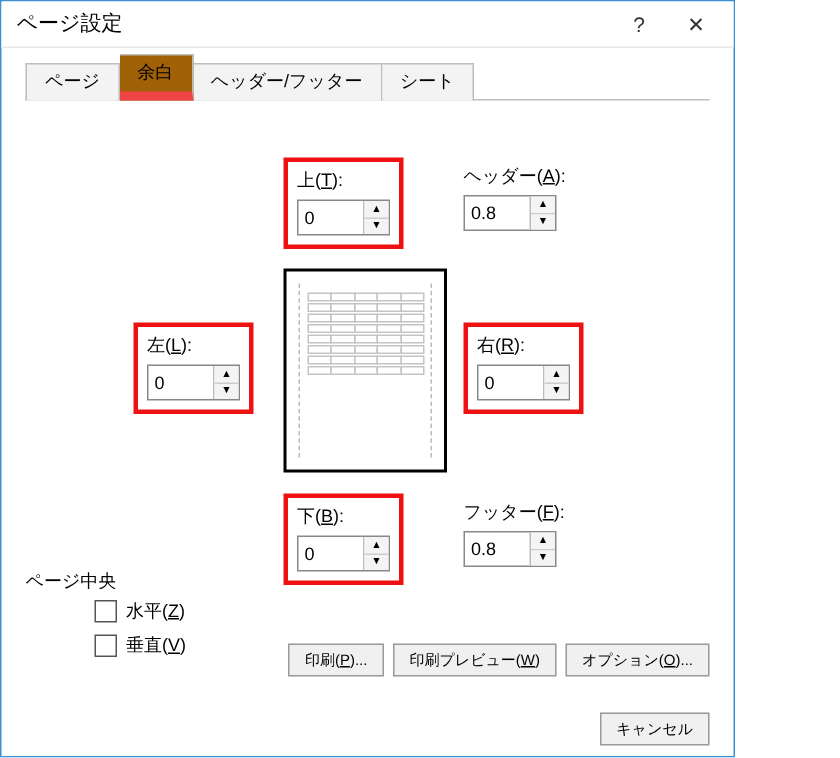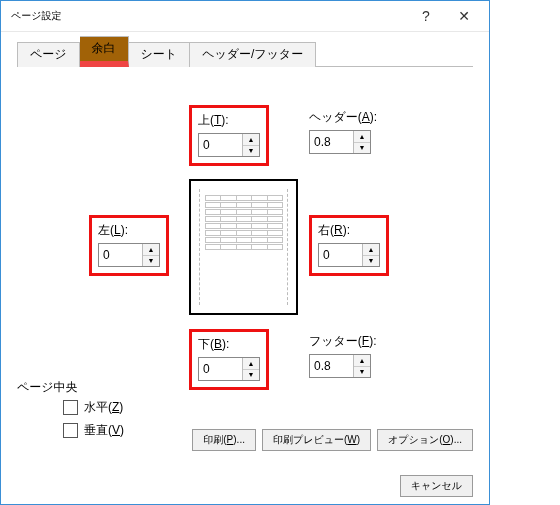--- a/index.html
+++ b/index.html
@@ -1,18 +1,18 @@
 <!DOCTYPE html>
 <html><head>
 <meta charset="utf-8">
 <style>
 html,body{margin:0;padding:0;font-family:"Meiryo UI","MS UI Gothic",sans-serif;font-size:12px;background:#fff;}
 .dialog{position:relative;box-sizing:border-box;width:490px;height:505px;margin:0 0 0 0;border:1px solid #3a8fd6;background:#fff;}
 .titlebar{display:flex;align-items:center;height:30px;padding:0 6px 0 10px;background:#fff;border-bottom:1px solid #e8e8e8;}
-.titlebar .title{flex:1;font-size:10px;}
+.titlebar .title{flex:1;font-size:14px;}
 .titlebar .tbtn{width:38px;height:26px;display:flex;align-items:center;justify-content:center;font-size:14px;color:#333;}
 .titlebar .tbtn.close{font-size:14px;}
 .body{position:relative;padding:10px 16px 0 16px;height:calc(100% - 30px);box-sizing:border-box;}
 .tabs{display:flex;align-items:flex-end;height:24px;border-bottom:1px solid #bdbdbd;margin-bottom:10px;}
 .tab{padding:3px 12px 4px;border:1px solid #bdbdbd;border-bottom:none;margin-right:0;margin-bottom:-1px;background:#f3f3f3;font-size:12px;}
 .tab + .tab{border-left:none;}
 .tab.active{background:#a16207;position:relative;z-index:2;border-bottom:6px solid #ef4444;}
 .content{position:relative;height:360px;}
 .grp{position:absolute;text-align:left;}
 .grp .lbl{margin-bottom:4px;white-space:nowrap;}
@@ -48,22 +48,22 @@
     <div class="title">ページ設定</div>
     <div class="tbtn">?</div>
     <div class="tbtn close">✕</div>
   </div>
 
   <div class="body">
 
     <div class="tabs">
       <div class="tab">ページ</div>
       <div class="tab active">余白</div>
+      <div class="tab">ヘッダー/フッター</div>
       <div class="tab">シート</div>
-      <div class="tab">ヘッダー/フッター</div>
     </div>
 
     <div class="content">
 
       <div class="grp" style="left:172px;top:28px;">
         <div class="hl">
           <div class="lbl">
             <span>上(</span><span class="u">T</span><span>):</span>
           </div>
           <div class="spin">

